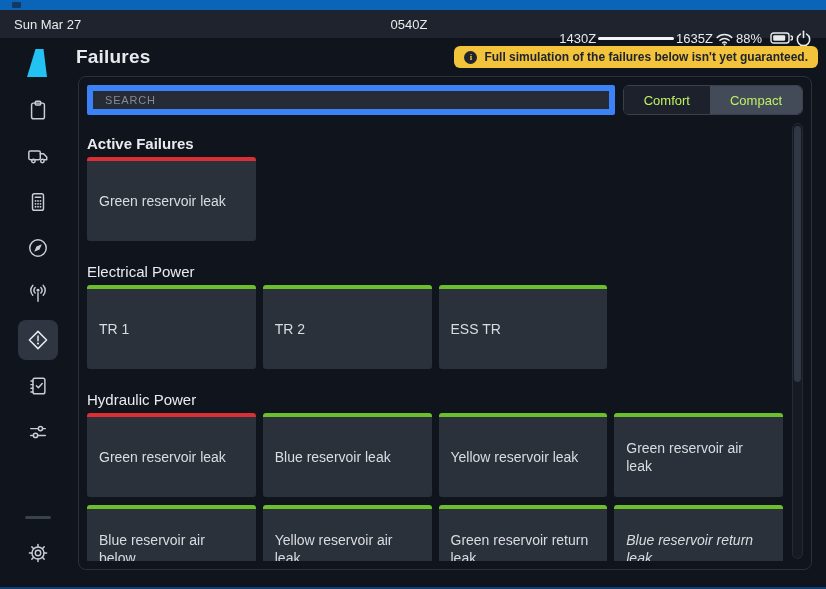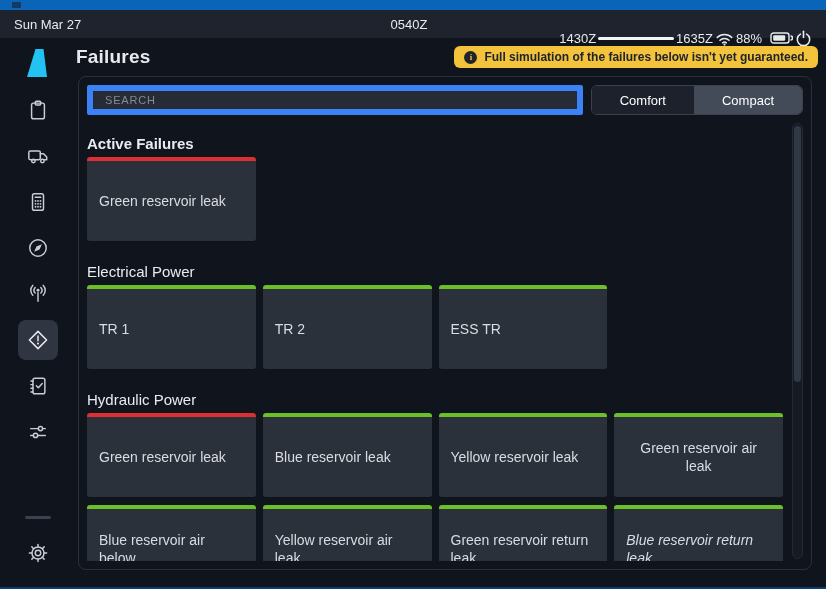--- a/index.html
+++ b/index.html
@@ -61,21 +61,21 @@
   }
   .controls { display:flex; gap:8px; height:30px; }
   .search-input {
     flex:1; background:#262b35; border:6px solid #3b82f6; border-radius:2px;
     color:#c8ccd3; padding:4px 12px; font-size:11px; letter-spacing:.6px; outline:none;
     font-family:"Liberation Sans", sans-serif;
   }
   .search-input::placeholder { color:#858b95; letter-spacing:.8px; }
   .toggle-group { display:flex; border:1px solid #3a414d; border-radius:6px; overflow:hidden; }
   .toggle-seg {
-    padding:0 28px; display:flex; align-items:center; font-size:13px; color:#ffffff;
+    padding:0 20px; display:flex; align-items:center; font-size:13px; color:#bef264;
     background:#1c212b; border:none; font-family:"Liberation Sans", sans-serif; cursor:pointer;
   }
   .toggle-seg.active { background:#434a58; }
 
   .scroll-area { position:absolute; top:46px; left:8px; right:8px; bottom:8px; overflow:hidden; }
   .sections { padding-right:20px; }
   .section-title { font-size:15px; font-weight:500; color:#e9ebee; margin:22px 0 4px; line-height:18px; }
   section:first-child .section-title { margin-top:12px;font-weight:bold; }
   .grid { display:grid; grid-template-columns:repeat(4,1fr); gap:8px 7px; }
   .card {
@@ -302,21 +302,21 @@
               <div class="grid">
                 <div class="card" style="border-top-color: rgb(220, 47, 52);">
                   <span>Green reservoir leak</span>
                 </div>
                 <div class="card" style="border-top-color: rgb(108, 190, 42);">
                   <span>Blue reservoir leak</span>
                 </div>
                 <div class="card" style="border-top-color: rgb(108, 190, 42);">
                   <span>Yellow reservoir leak</span>
                 </div>
-                <div class="card" style="border-top-color: rgb(108, 190, 42); text-align: center;">
+                <div class="card" style="border-top-color: rgb(108, 190, 42);">
                   <span>Green reservoir air leak</span>
                 </div>
                 <div class="card" style="border-top-color: rgb(108, 190, 42);">
                   <span>Blue reservoir air below</span>
                 </div>
                 <div class="card" style="border-top-color: rgb(108, 190, 42);">
                   <span>Yellow reservoir air leak</span>
                 </div>
                 <div class="card" style="border-top-color: rgb(108, 190, 42);">
                   <span>Green reservoir return leak</span>

